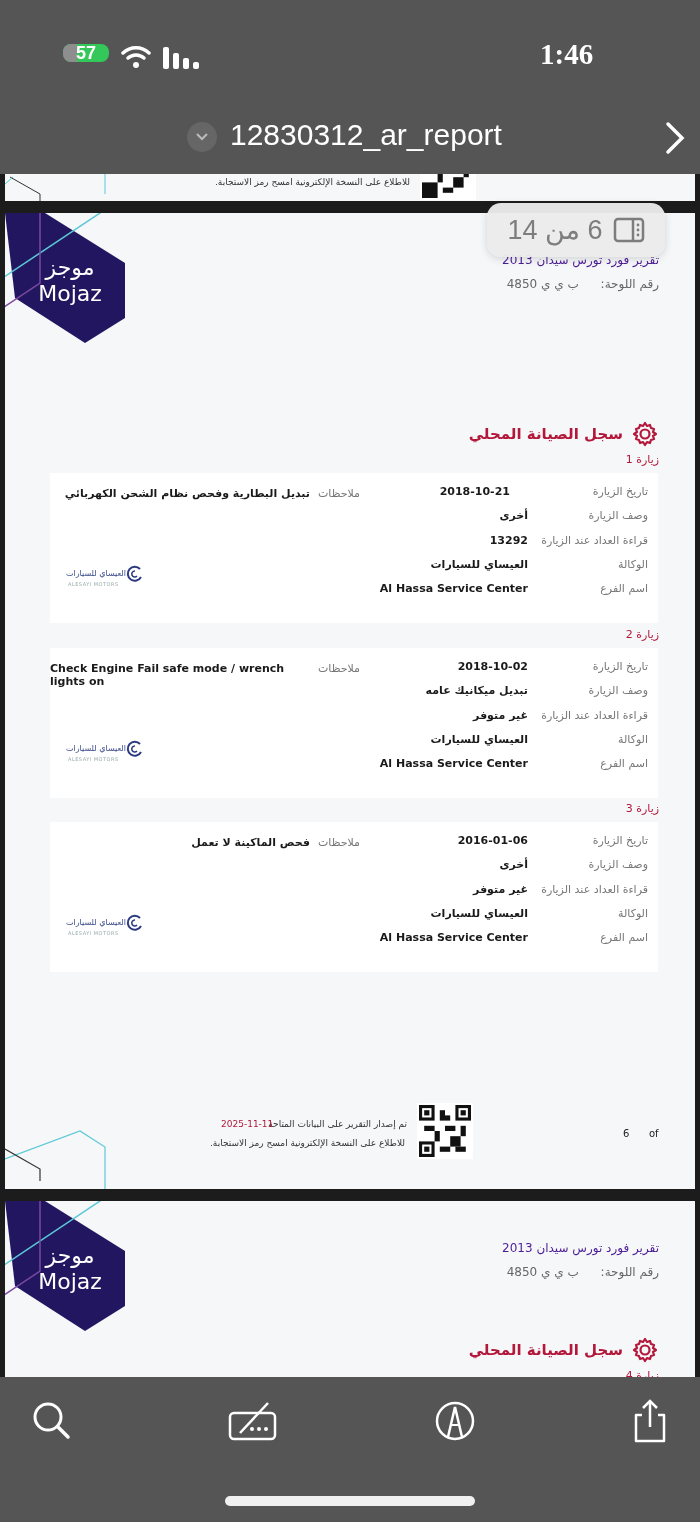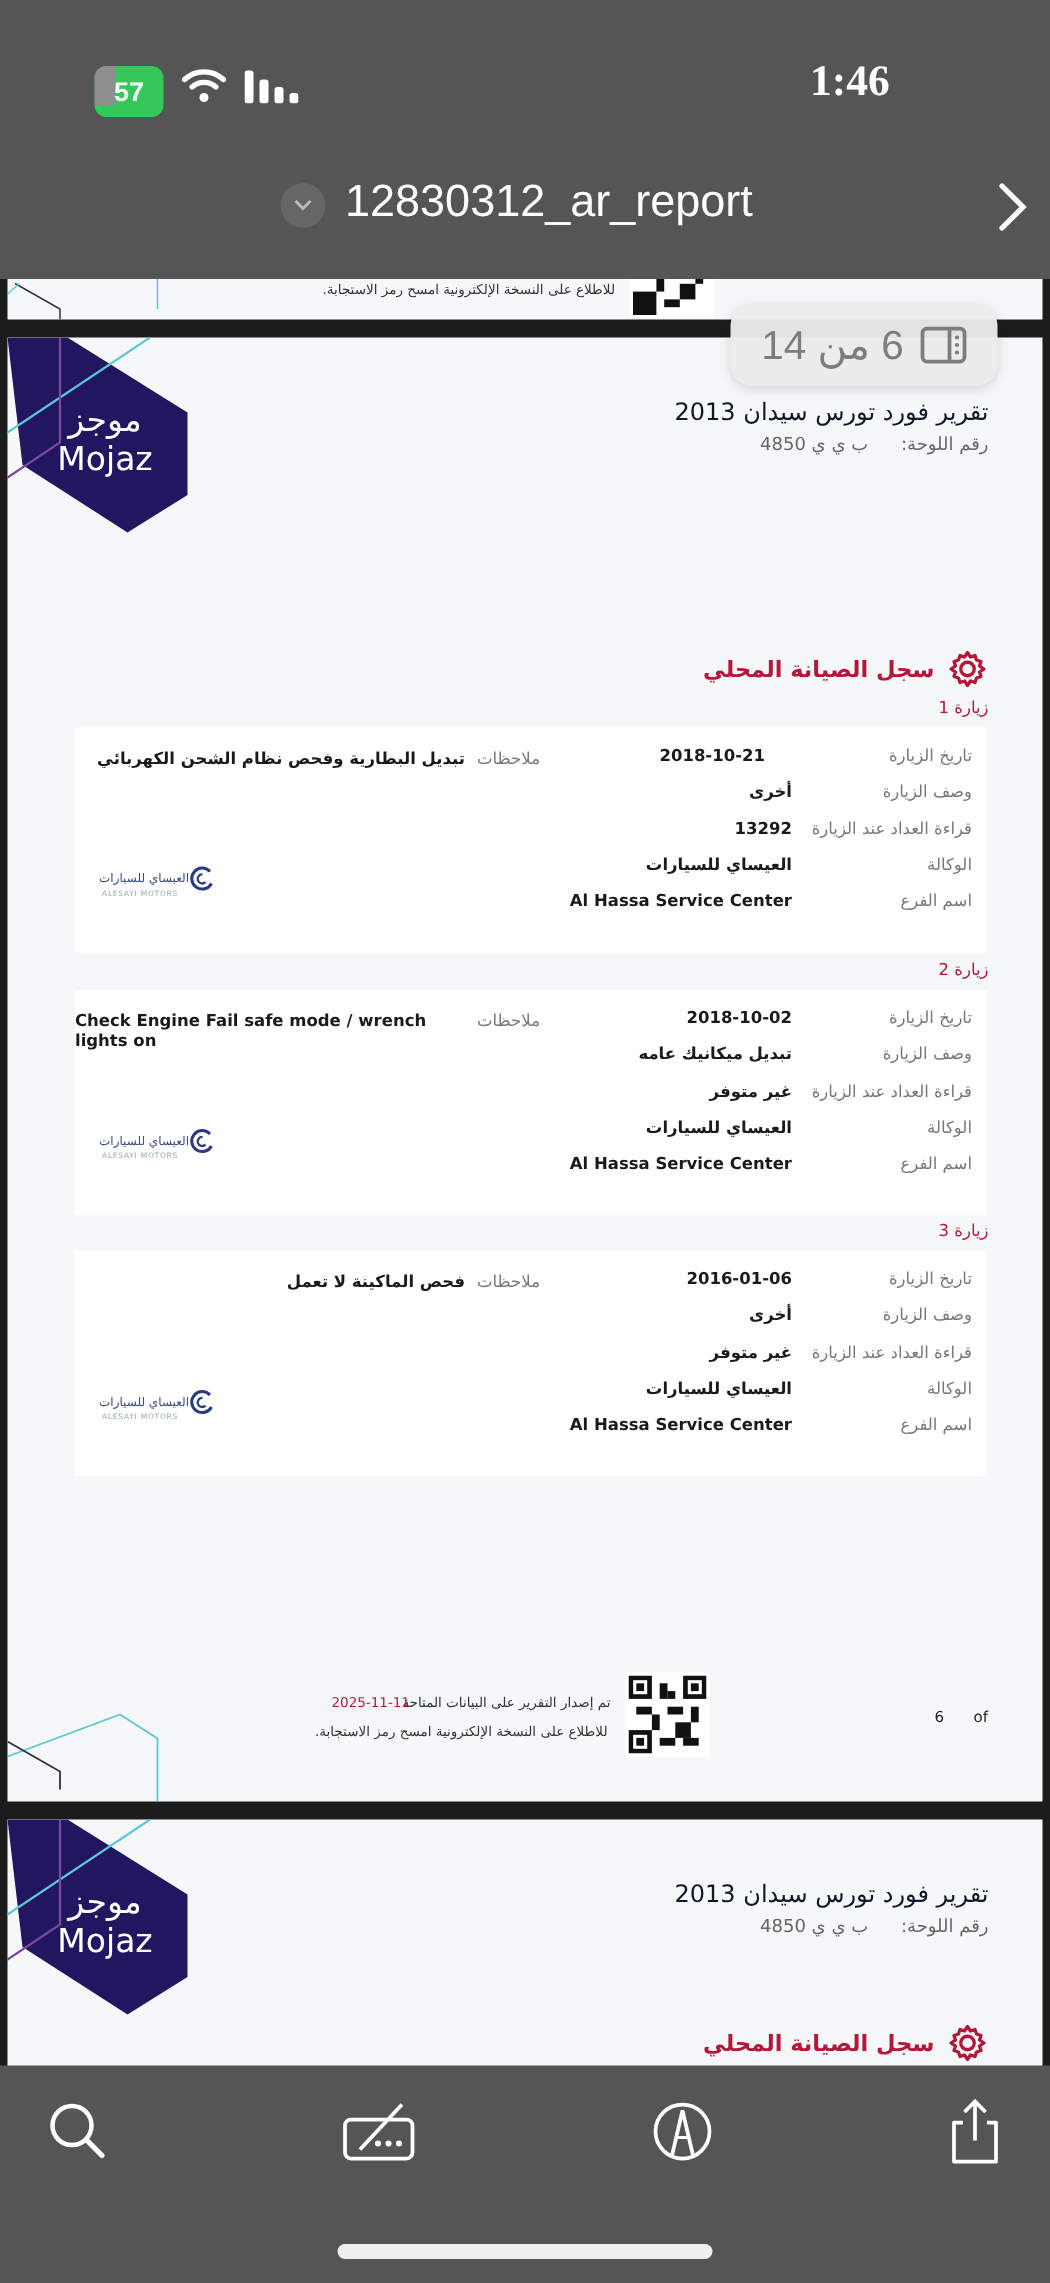--- a/index.html
+++ b/index.html
@@ -1,42 +1,42 @@
 <!DOCTYPE html>
 <html><head>
 <meta charset="utf-8">
 <style>
   * { box-sizing: border-box; margin: 0; padding: 0; }
   html, body { width: 700px; height: 1522px; overflow: hidden; background: #555555; font-family: "DejaVu Sans", sans-serif; }
   .screen { position: relative; width: 700px; height: 1522px; background: #555555; }
 
   
   .status-bar { position: absolute; top: 0; left: 0; width: 700px; height: 100px; }
-  .battery { position: absolute; left: 63px; top: 44px; height: 34px; width: 46px; border-radius: 8px; background: #34c759; overflow: hidden; display: flex; align-items: center; justify-content: center; color: #fff; font-weight: bold; font-size: 18px; font-family: "Liberation Sans", sans-serif; }
+  .battery { position: absolute; left: 63px; top: 44px; height: 18px; width: 46px; border-radius: 8px; background: #34c759; overflow: hidden; display: flex; align-items: center; justify-content: center; color: #fff; font-weight: bold; font-size: 18px; font-family: "Liberation Sans", sans-serif; }
   .battery::before { content: ""; position: absolute; left: 0; top: 0; width: 14px; height: 26px; background: #8e8e8e; }
   .battery span { position: relative; }
   .wifi { position: absolute; left: 121px; top: 44px; width: 30px; height: 26px; }
   .signal { position: absolute; left: 163px; top: 45px; width: 36px; height: 24px; }
   .clock { position: absolute; left: 540px; top: 38px; color: #fff; font-size: 29px; font-family: Liberation Serif, serif; font-weight: 600; }
 
   
   .title-bar { position: absolute; top: 110px; left: 0; width: 700px; height: 56px; padding-left: 32px; }
   .title-dd { position: absolute; left: 187px; top: 12px; width: 30px; height: 30px; border-radius: 50%; background: #666; display:flex; align-items:center; justify-content:center; }
   .title-text { position: absolute; left: 230px; top: 8px; color: #fff; font-size: 30px; font-family: "Liberation Sans", sans-serif; }
   .next-btn { position: absolute; left: 656px; top: 8px; width: 36px; height: 40px; }
 
   
-  .pdf-area { position: absolute; top: 186px; left: 0; width: 700px; height: 1292px; background: #1c1c1c; overflow: hidden; }
+  .pdf-area { position: absolute; top: 174px; left: 0; width: 700px; height: 1292px; background: #1c1c1c; overflow: hidden; }
   .page-strip-top { position: absolute; left: 5px; top: 0; width: 690px; height: 27px; background: #f6f7f9; }
   .page { position: absolute; left: 5px; width: 690px; background: #f6f7f9; overflow: hidden; }
   .page.p6 { top: 39px; height: 976px; }
   .page.p7 { top: 1027px; height: 176px; }
 
   .logo-hex { position: absolute; left: -10px; top: -10px; width: 140px; height: 145px; }
-  .hdr-title { position: absolute; right: 36px; direction: rtl; font-size: 16px; color: #0f172a; }
+  .hdr-title { position: absolute; right: 36px; direction: rtl; font-size: 12px; color: #4c1d95; }
   .hdr-plate { position: absolute; right: 36px; direction: rtl; font-size: 12px; color: #666; }
   .hdr-plate .val { margin-right: 18px; }
 
   .section-title { position: absolute; right: 36px; direction: rtl; display: flex; align-items: center; gap: 8px; color: #b3173a; font-size: 15px; font-weight: bold; }
   .section-title svg { width: 28px; height: 28px; }
   .visit-label { position: absolute; right: 36px; direction: rtl; color: #b3173a; font-size: 11px; }
 
   .visit-card { position: absolute; left: 45px; width: 608px; height: 150px; background: #ffffff; }
   .row { position: absolute; direction: rtl; font-size: 11px; display: flex; gap: 0; }
   .row .lbl { color: #777; width: 120px; text-align: right; }

